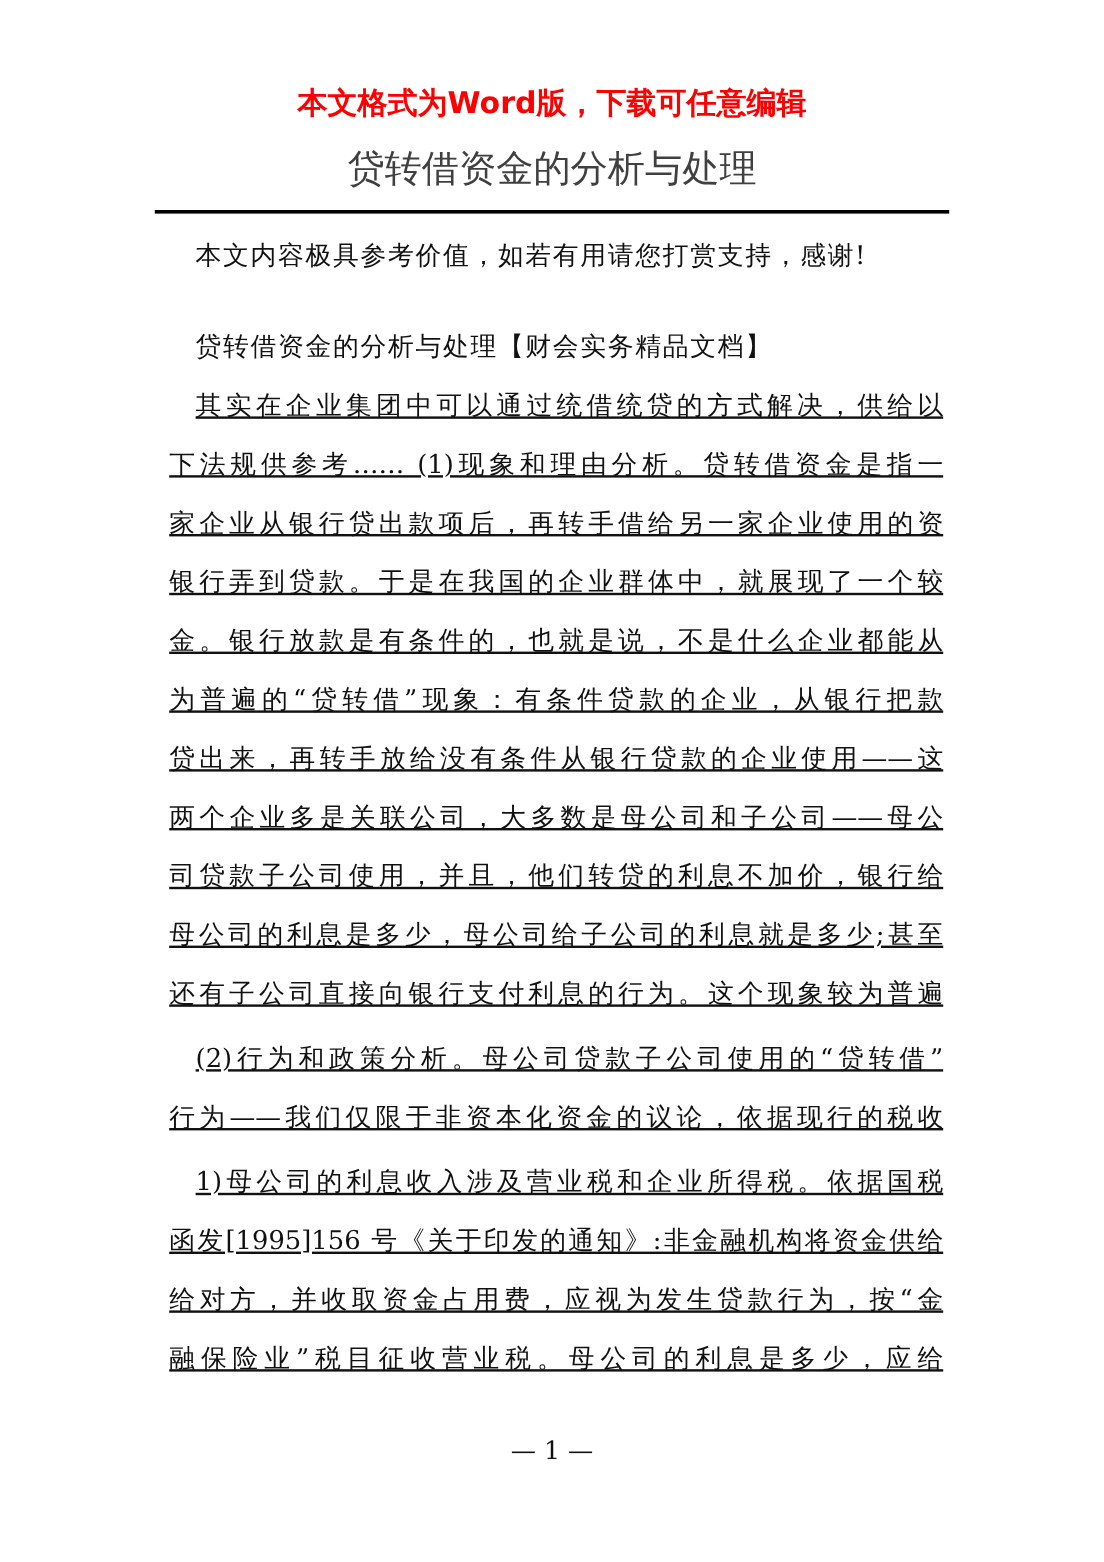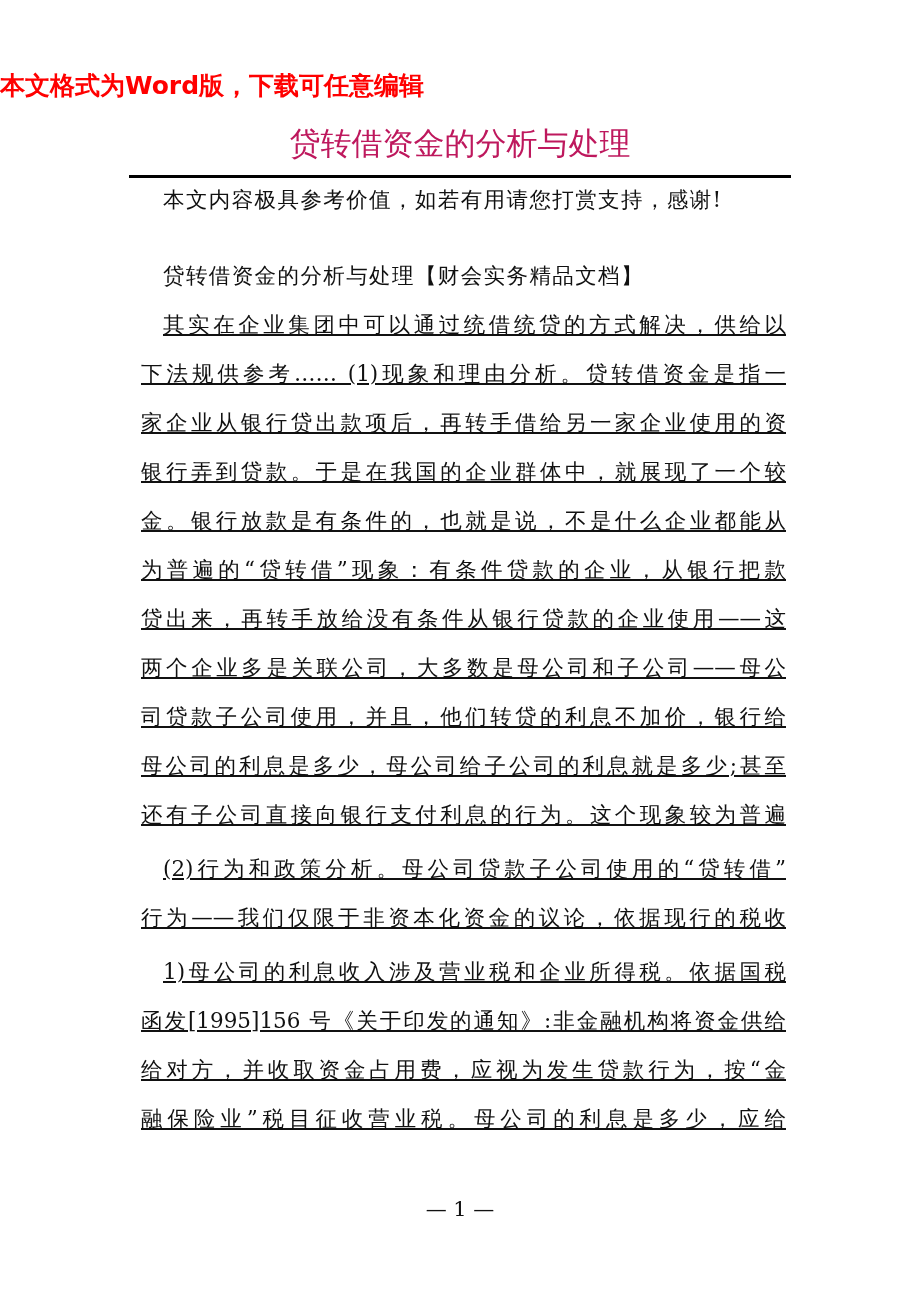--- a/index.html
+++ b/index.html
@@ -13,51 +13,51 @@
       position: relative;
       overflow: hidden;
       font-family: "DejaVu Serif", "Liberation Serif", serif;
       color: #111111;
     }
     .banner {
       position: absolute;
       left: 0;
       top: 68px;
       width: 920px;
-      text-align: left;
+      text-align: center;
       font-family: "DejaVu Sans", "Liberation Sans", sans-serif;
       font-weight: bold;
       font-size: 25px;
       line-height: 36px;
       color: #ff0000;
       letter-spacing: 0px;
     }
     .doc-title {
       position: absolute;
       left: 0;
       top: 122px;
       width: 920px;
       text-align: center;
-      font-family: Liberation Serif, serif;
+      font-family: Liberation Mono, monospace;
       font-size: 31px;
       line-height: 44px;
-      color: #be185d;
+      color: #404040;
     }
     .rule {
       position: absolute;
       left: 129px;
       top: 175px;
       width: 662px;
       height: 3px;
       background: #000000;
     }
     .body-text {
       position: absolute;
       left: 141px;
-      top: 180px;
+      top: 194px;
       width: 645px;
     }
     .line {
       height: 49px;
       line-height: 40px;
       font-size: 21.5px;
       white-space: nowrap;
       letter-spacing: 1.4px;
     }
     .line.just {

